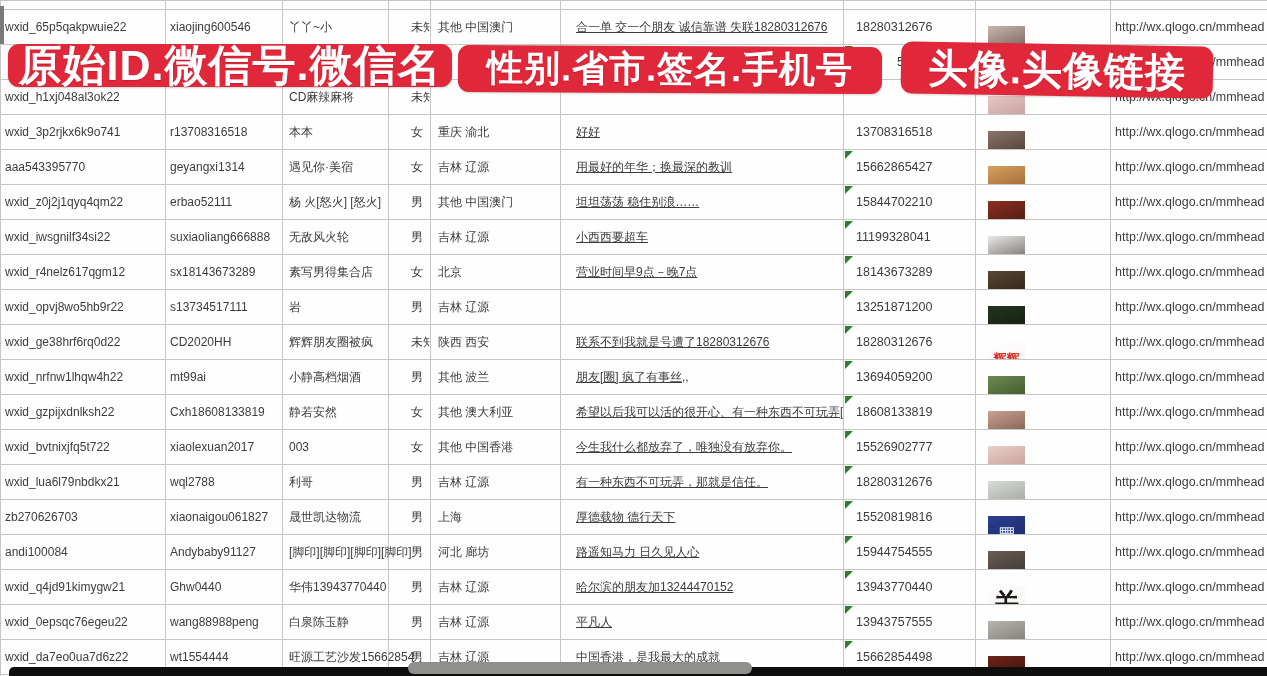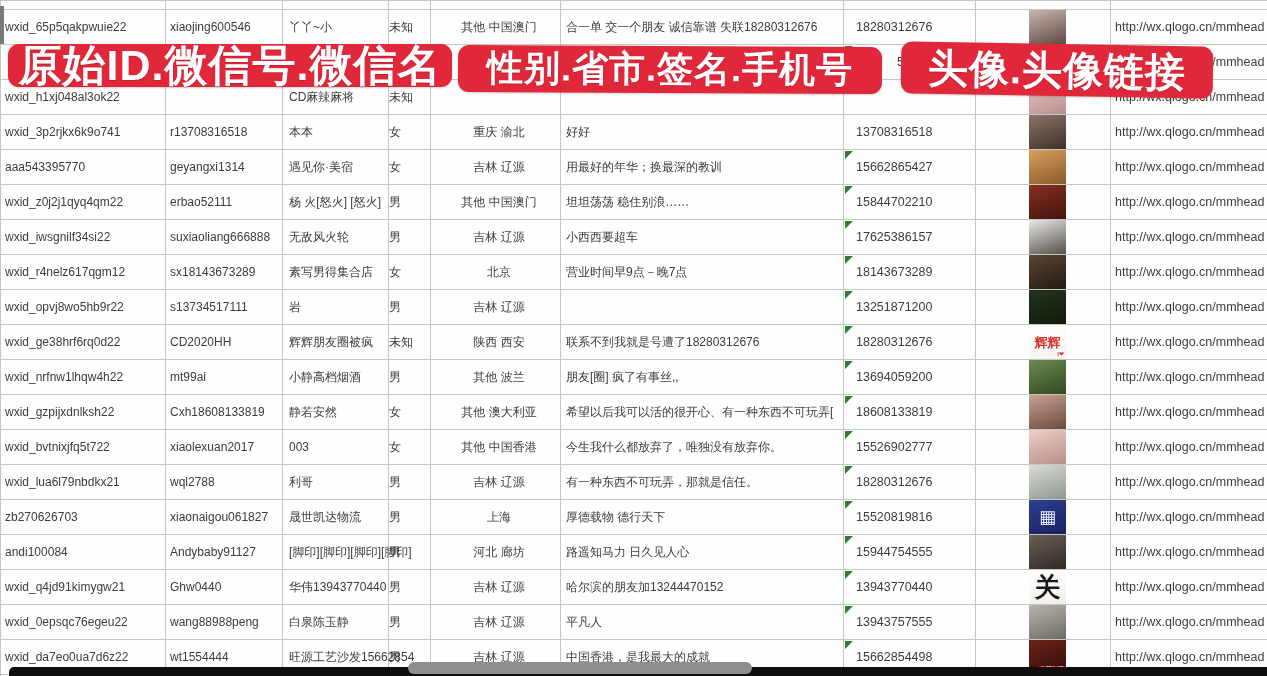--- a/index.html
+++ b/index.html
@@ -16,30 +16,30 @@
     font-size:12px;color:#3c3c3c;
     white-space:nowrap;overflow:hidden;
     vertical-align:middle;
     padding:0 0 0 4px;
     background:#fefefe;
   }
   tr.r td{height:34px;}
   tr.partial td{height:8px;}
   td.c-acc{padding-left:4px;}
   td.c-name{padding-left:6px;overflow:visible;}
-  td.c-gen{padding-left:0;}
-  td.c-reg{padding-left:7px;text-align:center;}
-  td.c-sig{padding-left:5px;}
+  td.c-gen{padding-left:22px;}
+  td.c-reg{padding-left:7px;}
+  td.c-sig{padding-left:15px;text-decoration:underline;}
   td.c-phone{padding-left:12px;position:relative;font-size:12.5px;}
   td.c-ava{position:relative;padding:0;}
   td.c-url{font-size:12.5px;color:#3d3d3d;}
   .avatar{
-    position:absolute;left:12px;top:0;width:37px;height:100%;
+    position:absolute;left:12px;top:16px;width:37px;height:100%;
     display:flex;align-items:center;justify-content:center;
-    font-weight:bold;overflow:hidden;line-height:1;margin-left:41px;
+    font-weight:bold;overflow:hidden;line-height:1;
   }
   .avatar .sub{
     position:absolute;right:1px;bottom:1px;
     font-size:6px;font-weight:bold;padding:0 1px;line-height:1.2;
   }
   .gtri{position:absolute;top:1px;left:1px;width:0;height:0;
     border-top:8px solid #2f7d32;border-right:8px solid transparent;}
   .mtri{position:absolute;top:1px;left:24px;width:0;height:0;
     border-top:7px solid #4a4a46;border-right:7px solid transparent;}
   .banner{
@@ -173,21 +173,21 @@
     <td class="c-url">http://wx.qlogo.cn/mmhead</td>
   </tr>
 
   <tr class="r">
     <td class="c-wxid">wxid_iwsgnilf34si22</td>
     <td class="c-acc">suxiaoliang666888</td>
     <td class="c-name">无敌风火轮</td>
     <td class="c-gen">男</td>
     <td class="c-reg">吉林 辽源</td>
     <td class="c-sig">小西西要超车</td>
-    <td class="c-phone"><span>17625386157</span><i class="gtri"></i></td>
+    <td class="c-phone"><span>11199328041</span><i class="gtri"></i></td>
     <td class="c-ava">
             <div class="avatar" style="background: linear-gradient(160deg, rgb(232, 232, 230), rgb(85, 80, 76));"></div>
           </td>
     <td class="c-url">http://wx.qlogo.cn/mmhead</td>
   </tr>
 
   <tr class="r">
     <td class="c-wxid">wxid_r4nelz617qgm12</td>
     <td class="c-acc">sx18143673289</td>
     <td class="c-name">素写男得集合店</td>

